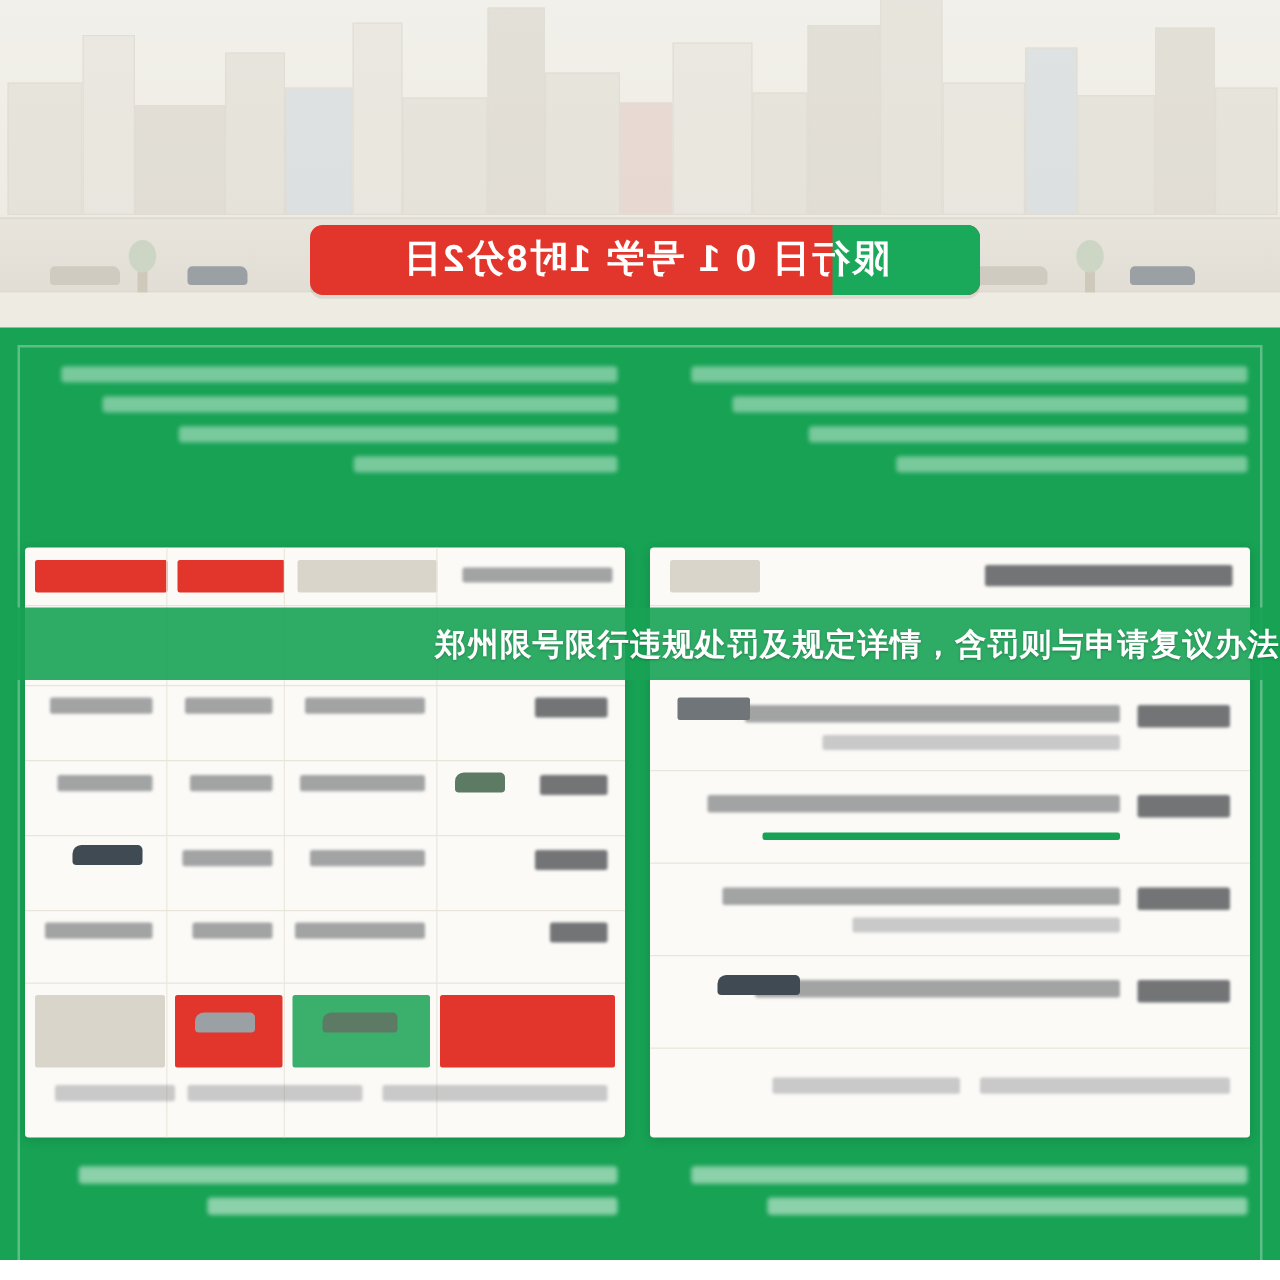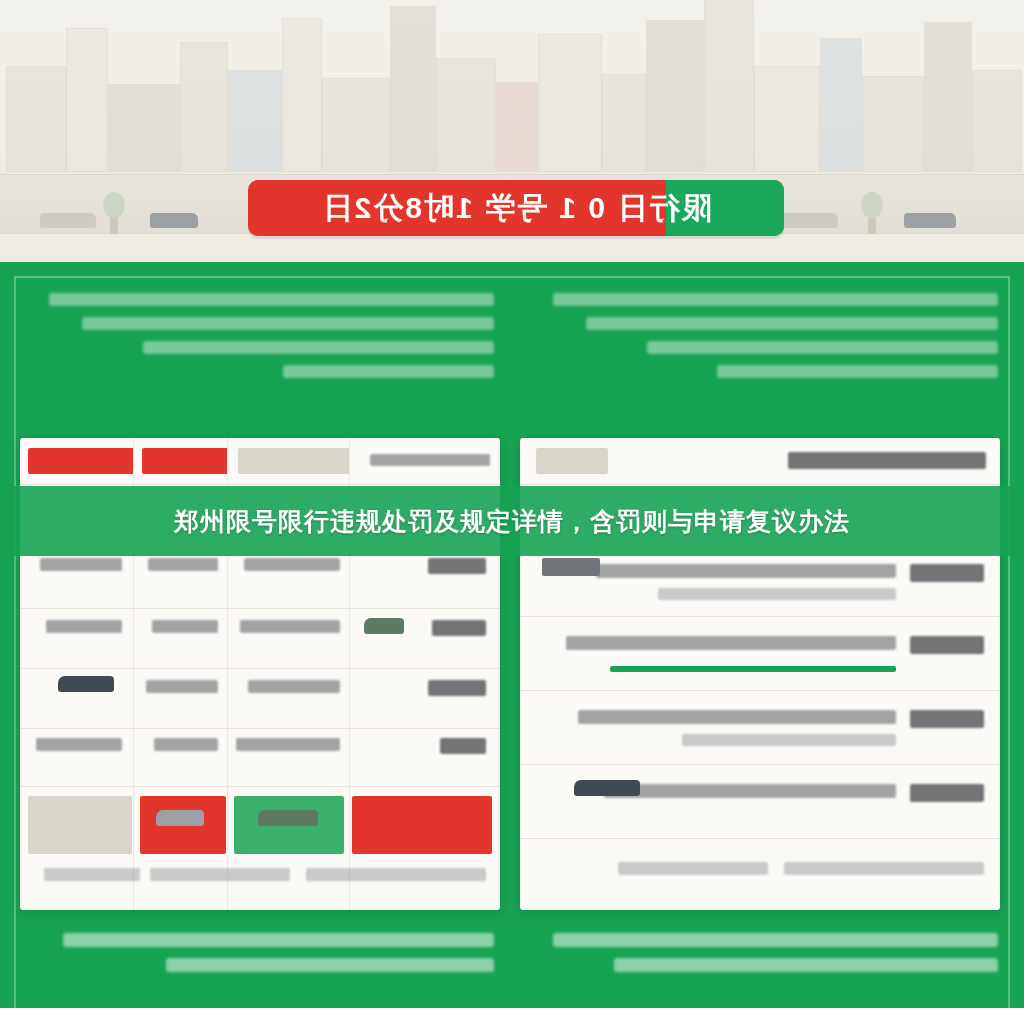--- a/index.html
+++ b/index.html
@@ -215,25 +215,25 @@
     border-radius: 4px 7px 3px 3px;
     background: #5d7a64;
   }
   .carglyph.dark { background: #3f4a52; }
   .carglyph.gray { background: #9aa0a3; }
 
   
   .title-band {
     position: absolute;
     left: 0; top: 486px;
-    width: 1024px; height: 70px;
+    width: 1024px; height: 58px;
     background: rgba(23,162,84,.90);
     display: flex;
     align-items: center;
-    justify-content: center;
+    justify-content: flex-end;
   }
   .title-text {
     color: #ffffff;
     font-size: 25px;
     font-weight: bold;
     letter-spacing: 1px;
     white-space: nowrap;
     text-shadow: 0 1px 2px rgba(0,0,0,.25);
   }
 

